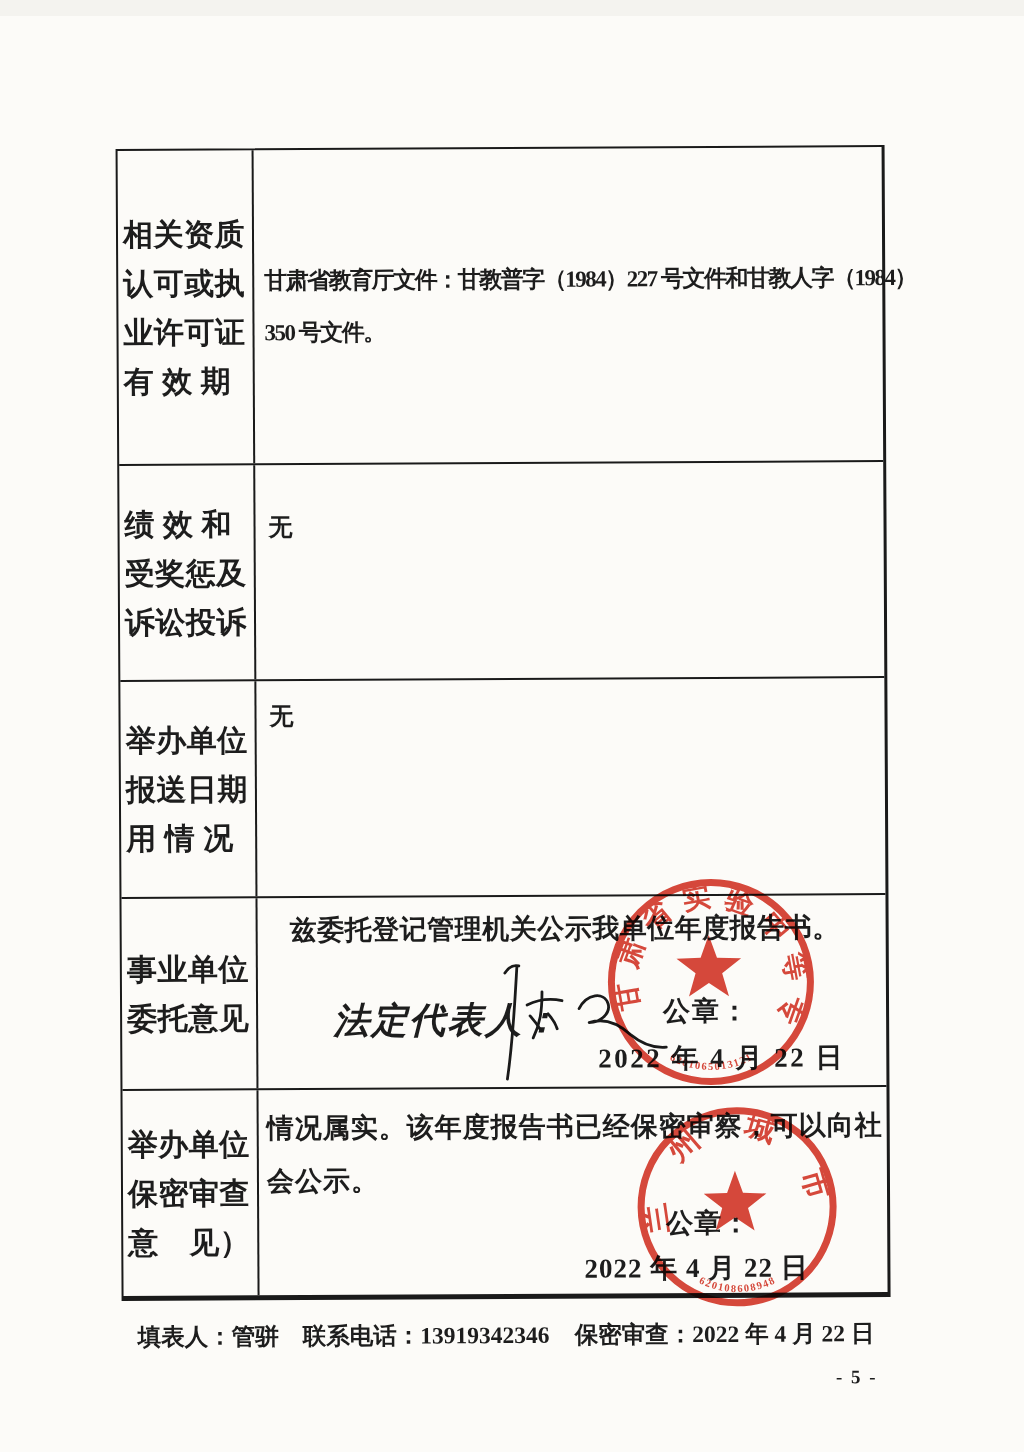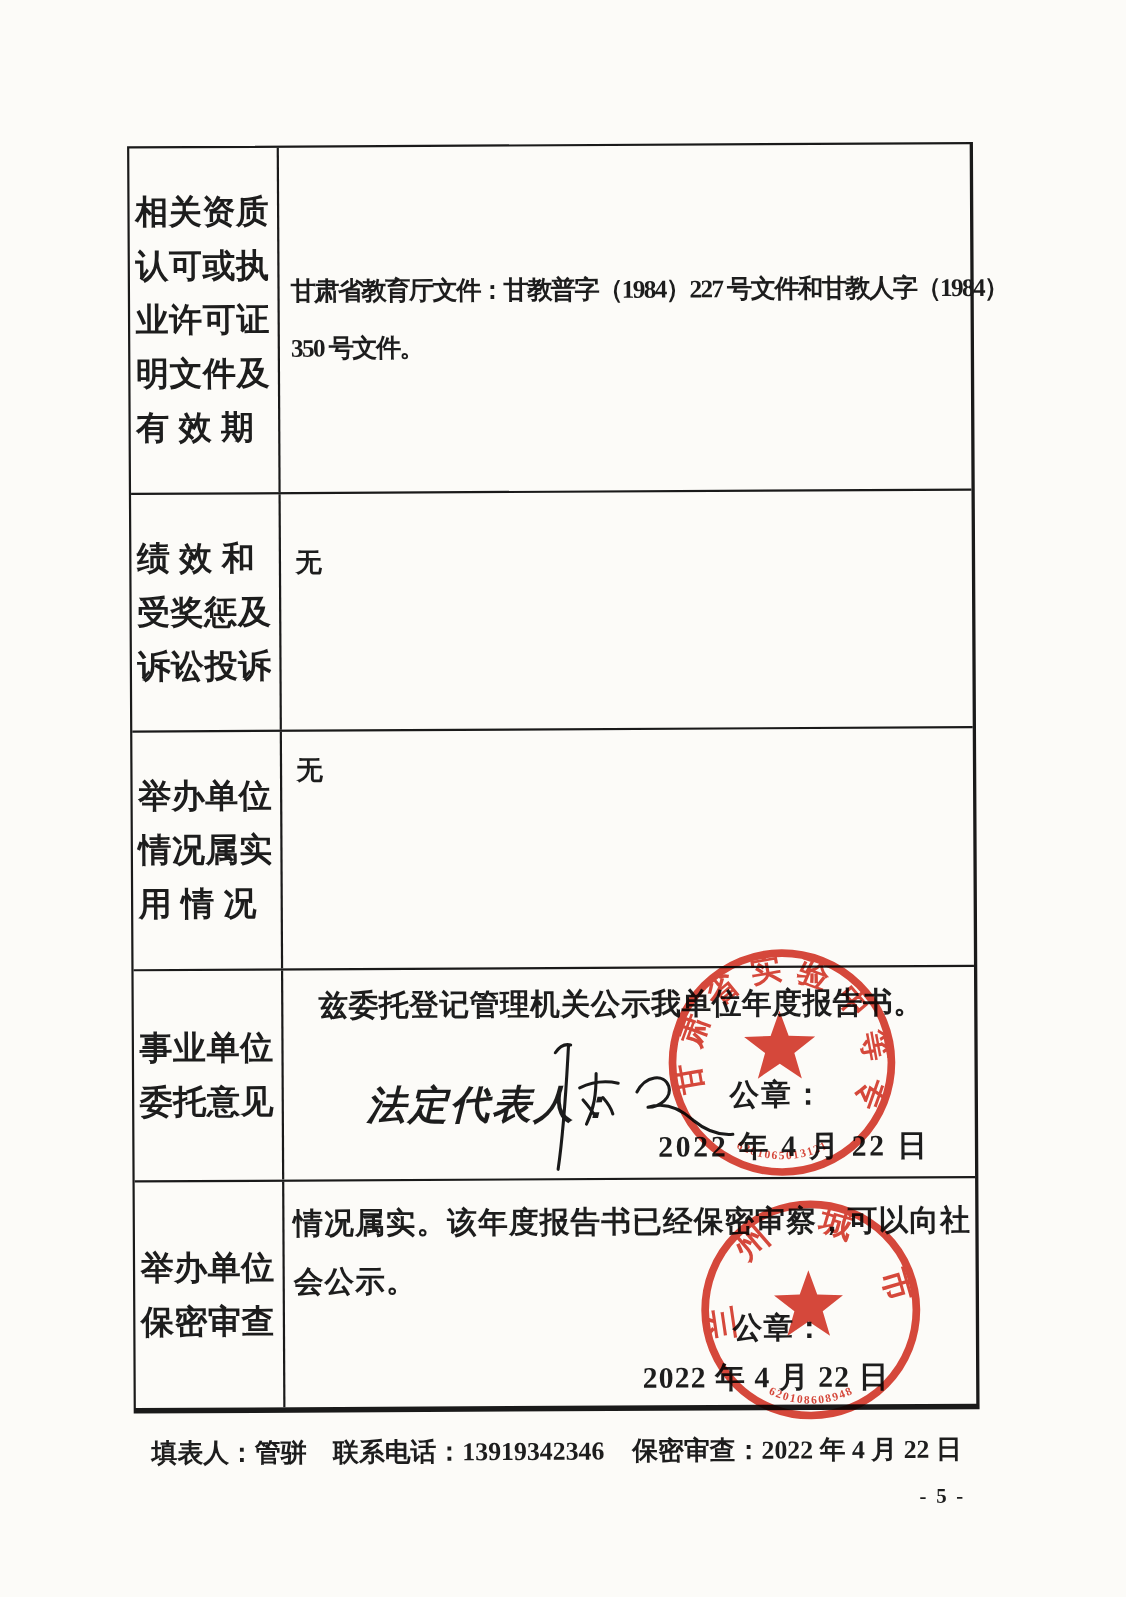--- a/index.html
+++ b/index.html
@@ -1,18 +1,18 @@
 <!DOCTYPE html>
 <html><head>
 <meta charset="utf-8">
 <style>
   html,body{margin:0;padding:0;}
   body{width:1024px;height:1452px;background:#f4f3ef;}
   .page{position:absolute;inset:0;background:#fcfbf8;overflow:hidden;
-        font-family:"Liberation Serif","DejaVu Serif",serif;color:#1d1d1d;}
+        font-family:"Liberation Serif","DejaVu Serif",serif;color:#1d1d1d;margin-top:16px;}
   .scan{position:absolute;inset:0;transform:rotate(-0.3deg);transform-origin:50% 55%;}
   *{box-sizing:border-box;}
 
   .table{position:absolute;left:119px;top:131px;width:769px;height:1152px;
          border:2.5px solid #1a1a1a;border-right-width:3.5px;border-bottom-width:5px;
          display:flex;flex-direction:column;background:transparent;}
   .trow{display:flex;}
   .trow + .trow{border-top:2.2px solid #1a1a1a;}
   .h1{height:313px;} .h2{height:216px;} .h3{height:217px;} .h4{height:192px;} .h5{flex:1;}
   .lcell{width:136px;flex-shrink:0;border-right:2.2px solid #1a1a1a;
@@ -53,21 +53,20 @@
 <div class="page">
  <div class="scan">
 
   <div class="table">
 
     <div class="trow h1">
       <div class="lcell">
         <span class="lline">相关资质</span>
         <span class="lline">认可或执</span>
         <span class="lline">业许可证</span>
-        <span class="lline">明文件及</span>
         <span class="lline">有 效 期</span>
       </div>
       <div class="ccell r1c">
         <span class="r1line">甘肃省教育厅文件：甘教普字（1984）227 号文件和甘教人字（1984）</span>
         <span class="r1line">350 号文件。</span>
       </div>
     </div>
 
     <div class="trow h2">
       <div class="lcell">
@@ -76,21 +75,21 @@
         <span class="lline">诉讼投诉</span>
       </div>
       <div class="ccell">
         <span class="none2">无</span>
       </div>
     </div>
 
     <div class="trow h3">
       <div class="lcell">
         <span class="lline">举办单位</span>
-        <span class="lline">情况属实</span>
+        <span class="lline">报送日期</span>
         <span class="lline">用 情 况</span>
       </div>
       <div class="ccell">
         <span class="none3">无</span>
       </div>
     </div>
 
     <div class="trow h4">
       <div class="lcell">
         <span class="lline">事业单位</span>
@@ -101,20 +100,21 @@
         <span class="r4-rep">法定代表人：</span>
         <span class="r4-seal-label">公章：</span>
         <span class="r4-date">2022 年 4 月 22 日</span>
       </div>
     </div>
 
     <div class="trow h5">
       <div class="lcell">
         <span class="lline">举办单位</span>
         <span class="lline">保密审查</span>
+        <span class="lline">意　见）</span>
       </div>
       <div class="ccell">
         <span class="r5-statement">
           <span style="display:block">情况属实。该年度报告书已经保密审察，可以向社</span>
           <span style="display:block">会公示。</span>
         </span>
         <span class="r5-seal-label">公章：</span>
         <span class="r5-date">2022 年 4 月 22 日</span>
       </div>
     </div>

